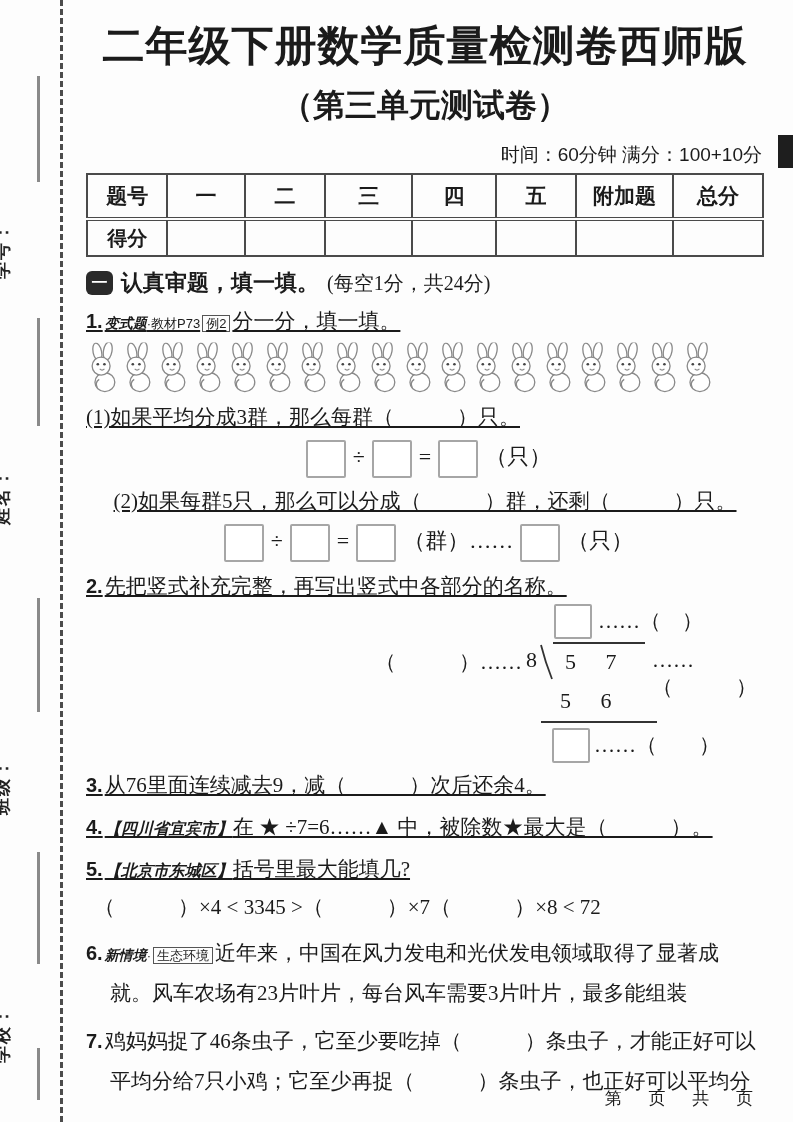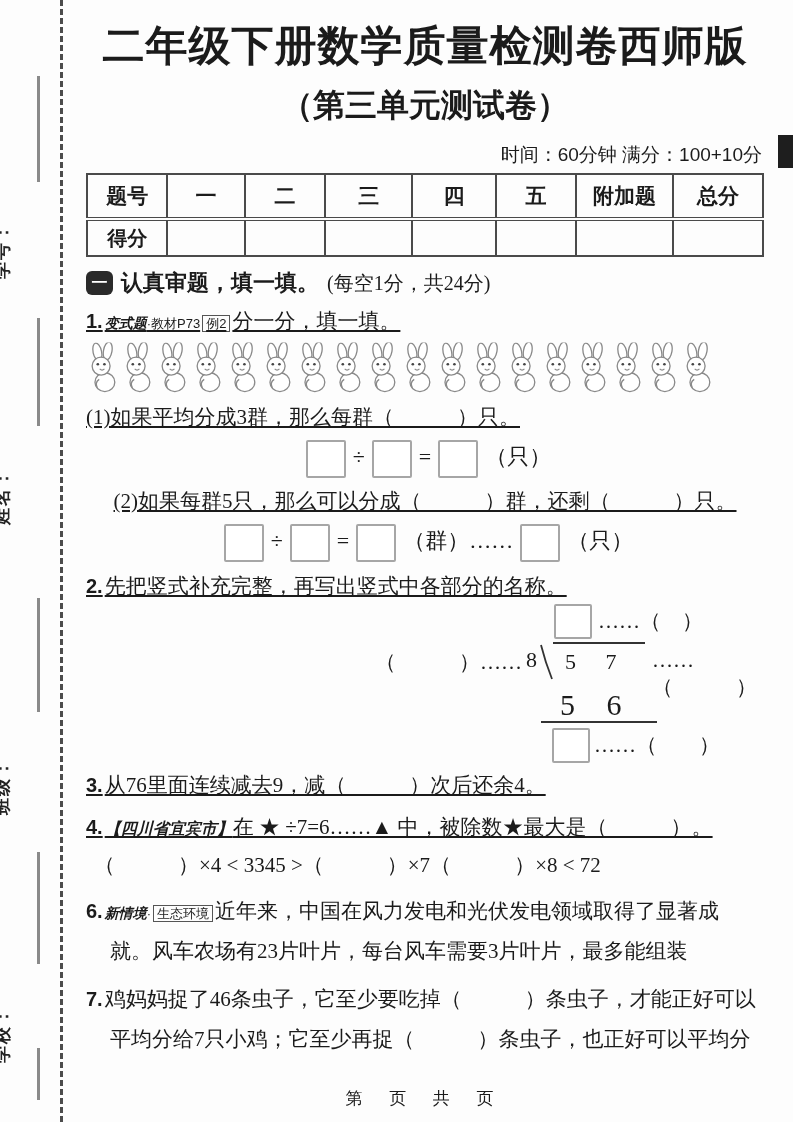--- a/index.html
+++ b/index.html
@@ -49,28 +49,28 @@
   .division{position:relative;height:158px;margin:3px 0 0;font-size:21px;}
   .division .abox{position:absolute;width:34px;height:31px;border:2px solid #a6a6a6;border-radius:2px;background:#fff;}
   .dv-qbox{left:468px;top:0;}
   .dv-qlabel{position:absolute;left:512px;top:3px;}
   .dv-leftlabel{position:absolute;left:130px;top:44px;width:306px;text-align:right;}
   .dv-main{position:absolute;left:440px;top:38px;display:flex;align-items:flex-start;}
   .dv-divisor{font-size:22px;padding-top:5px;}
   .dv-curve{margin:2px 0 0 2px;display:block;}
   .dv-dividend{border-top:2px solid #333;padding:5px 16px 0 12px;letter-spacing:12px;font-size:22px;}
   .dv-rightlabel{position:absolute;left:566px;top:44px;}
-  .dv-product{position:absolute;left:474px;top:84px;letter-spacing:12px;font-size:30px;}
+  .dv-product{position:absolute;left:474px;top:84px;letter-spacing:12px;font-size:22px;}
   .dv-underline{position:absolute;left:455px;top:117px;width:116px;height:2px;background:#333;}
   .dv-rbox{left:466px;top:124px;}
   .dv-rlabel{position:absolute;left:508px;top:127px;}
   .q5-options{margin:9px 0 0;display:flex;justify-content:flex-start;padding:0 8px;font-size:21px;}
   .q-block{margin:12px 0 0;font-size:21px;line-height:40px;}
   .q-block .cont{padding-left:24px;}
-  .footer{position:absolute;left:86px;width:678px;bottom:12px;text-align:center;
+  .footer{position:absolute;left:86px;width:678px;bottom:12px;text-align:right;
     font:400 17px "Liberation Sans",sans-serif;letter-spacing:11px;}
 </style>
 </head>
 <body>
 
 <svg width="0" height="0" style="position:absolute">
   <symbol id="bunny" viewBox="0 0 36 54">
     <g stroke="#8a8a8a" stroke-width="1.4" fill="#fff">
       <ellipse cx="12" cy="10" rx="4.5" ry="9.5" transform="rotate(-12 12 10)"></ellipse>
       <ellipse cx="23" cy="9" rx="4.5" ry="9.5" transform="rotate(10 23 9)"></ellipse>
@@ -242,20 +242,23 @@
   </div>
 
   <div class="q-line">
     <span class="q-num">3.</span><span>从76里面连续减去9，减（　　　）次后还余4。</span>
   </div>
 
   <div class="q-line" style="margin-top:13px;">
     <span class="q-num">4.</span><span class="tag-bold" style="font-size:16px;">【四川省宜宾市】</span><span>在 ★ ÷7=6……▲ 中，被除数★最大是（　　　）。</span>
   </div>
 
+  <div class="q-line" style="margin-top:13px;">
+    <span class="q-num">5.</span><span class="tag-bold" style="font-size:16px;">【北京市东城区】</span><span>括号里最大能填几?</span>
+  </div>
   <div class="q5-options">
     <span>（　　　）×4 &lt; 33</span>
     <span>45 &gt;（　　　）×7</span>
     <span>（　　　）×8 &lt; 72</span>
   </div>
 
   <div class="q-block">
     <div>
       <span class="q-num">6.</span><span class="tag-bold">新情境</span><span class="tag-mid">·</span><span class="tag-boxed">生态环境</span><span>近年来，中国在风力发电和光伏发电领域取得了显著成</span>
     </div>

